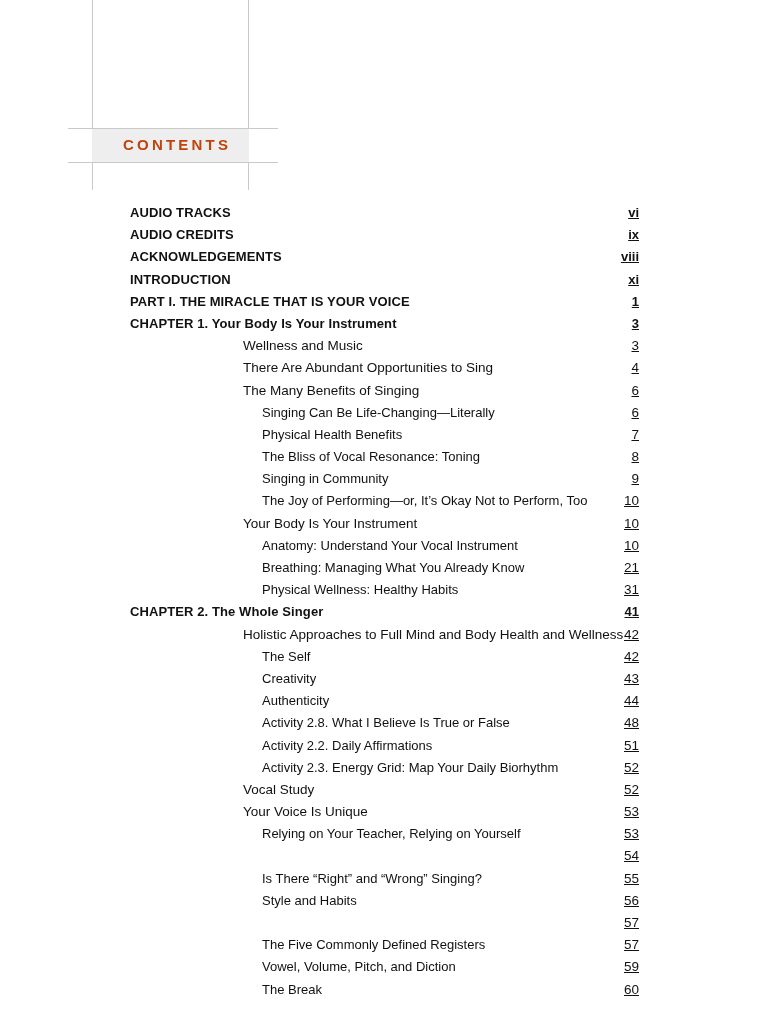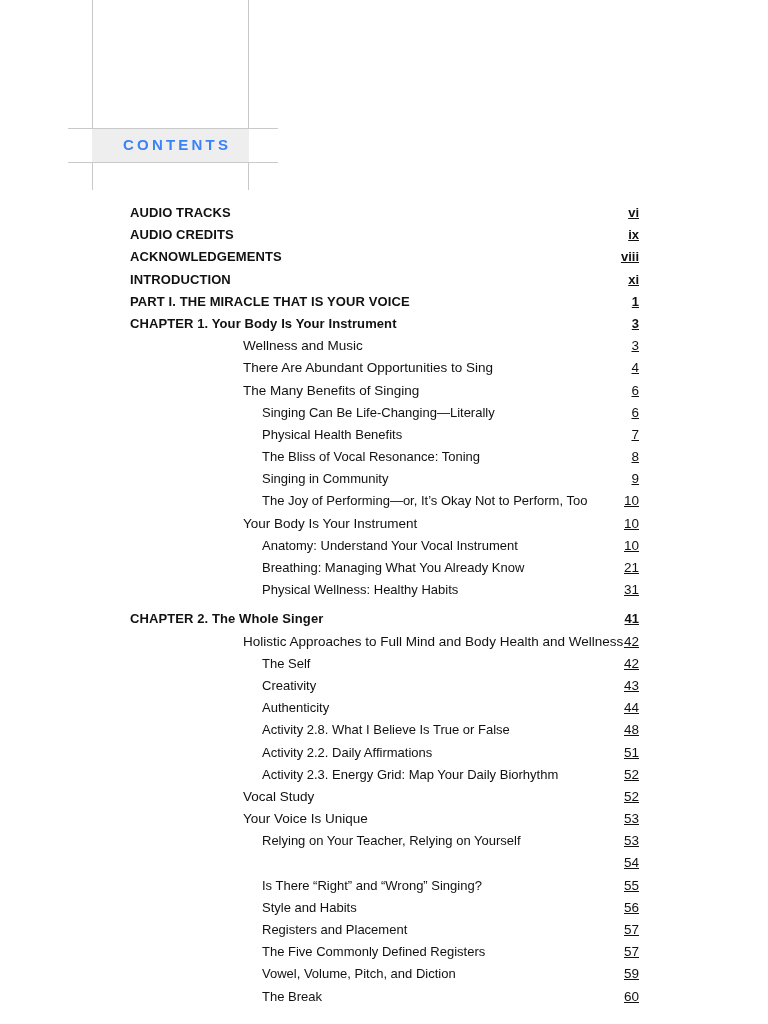--- a/index.html
+++ b/index.html
@@ -58,21 +58,21 @@
     height: 33px;
     background: #eeeeee;
   }
   .contents-title {
     position: absolute;
     left: 123px;
     top: 136px;
     font-size: 15px;
     font-weight: bold;
     letter-spacing: 3.2px;
-    color: #3b82f6;
+    color: #c2410c;
   }
 
   .toc {
     position: absolute;
     left: 0;
     top: 202px;
     width: 768px;
   }
 
   .toc-row {
@@ -97,21 +97,21 @@
   }
 
   
   .lvl-0 .label { left: 130px; font-weight: bold; font-size: 13px; letter-spacing: 0.1px; }
   .lvl-1 .label { left: 243px; font-weight: normal; font-size: 13.5px; }
   .lvl-2 .label { left: 262px; font-weight: normal; font-size: 13px; }
 
   .lvl-0 .page { font-weight: bold; font-size: 13px; }
   .lvl-1 .page, .lvl-2 .page { font-weight: normal; font-size: 13.5px; }
 
-  .row-gap-top { margin-top: 7px; }
+  .row-gap-top { }
 </style>
 </head>
 <body>
 
 <div class="rule-vertical-left"></div>
 <div class="rule-vertical-right"></div>
 <div class="rule-horizontal-top"></div>
 <div class="rule-horizontal-bottom"></div>
 
 <div class="contents-band"></div>
@@ -239,21 +239,20 @@
     </div>
     <div class="toc-row lvl-2">
       <span class="label">Is There “Right” and “Wrong” Singing?</span>
       <span class="page">55</span>
     </div>
     <div class="toc-row lvl-2">
       <span class="label">Style and Habits</span>
       <span class="page">56</span>
     </div>
     <div class="toc-row lvl-2">
-      <span class="label">Registers and Placement</span>
       <span class="page">57</span>
     </div>
     <div class="toc-row lvl-2">
       <span class="label">The Five Commonly Defined Registers</span>
       <span class="page">57</span>
     </div>
     <div class="toc-row lvl-2">
       <span class="label">Vowel, Volume, Pitch, and Diction</span>
       <span class="page">59</span>
     </div>

